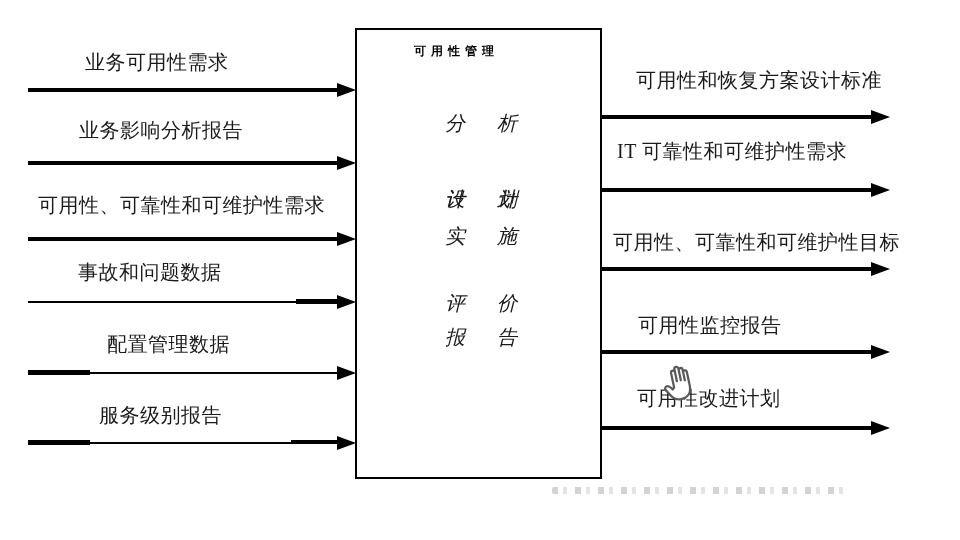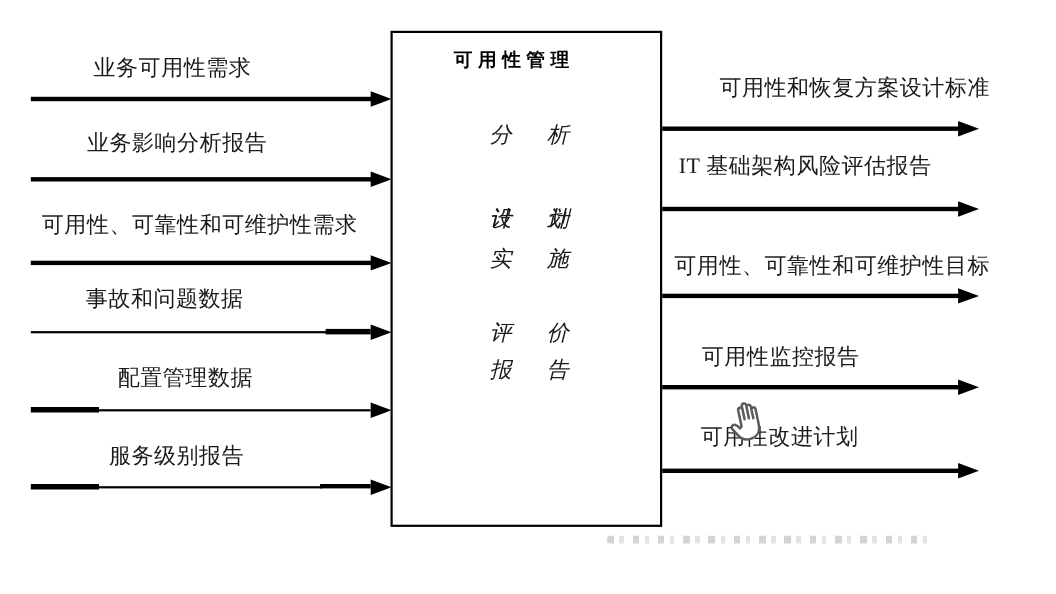--- a/index.html
+++ b/index.html
@@ -19,22 +19,22 @@
     position:absolute;width:0;height:0;
     border-top:7px solid transparent;
     border-bottom:7px solid transparent;
     border-left:19px solid #000;
   }
   #process-box{
     position:absolute;left:355px;top:28px;width:247px;height:451px;
     border:2px solid #000;box-sizing:border-box;background:#fff;
   }
   #box-title{
-    position:absolute;left:355px;top:43px;width:225px;
-    text-align:center;font-size:17px;font-weight:bold;
+    position:absolute;left:344px;top:43px;width:225px;
+    text-align:center;font-size:12px;font-weight:bold;
     letter-spacing:5px;white-space:nowrap;
   }
   .act{
     position:absolute;left:445px;font-size:20px;line-height:20px;
     letter-spacing:32px;white-space:nowrap;color:#1a1a1a;font-style:italic;
   }
   #hand-cursor{position:absolute;left:659px;top:363px;width:40px;height:42px;transform:rotate(-12deg);}
   #watermark{
     position:absolute;left:552px;top:487px;width:296px;height:7px;
     background:
@@ -81,22 +81,22 @@
   <div id="process-box"></div>
   <div id="box-title">可用性管理</div>
 
   <div class="act" style="top:113px;">分析</div>
   <div class="act" style="top:151px;margin-top:38px;">设计</div>
   <div class="act" style="top:189px;">计划</div>
   <div class="act" style="top:226px;">实施</div>
   <div class="act" style="top:293px;">评价</div>
   <div class="act" style="top:327px;">报告</div>
 
-  <div class="label" style="left:654px;top:69px;">可用性和恢复方案设计标准</div>
-  <div class="label" style="left:617px;top:140px;">IT 基础架构风险评估报告</div>
+  <div class="label" style="left:636px;top:69px;">可用性和恢复方案设计标准</div>
+  <div class="label" style="left:617px;top:140px;">IT 可靠性和可维护性需求</div>
   <div class="label" style="left:613px;top:231px;">可用性、可靠性和可维护性目标</div>
   <div class="label" style="left:638px;top:314px;">可用性监控报告</div>
   <div class="label" style="left:637px;top:387px;">可用性改进计划</div>
 
   <div class="hline" style="left:602px;top:115px;width:270px;height:4px;"></div>
   <div class="ahead" style="left:871px;top:110px;"></div>
 
   <div class="hline" style="left:602px;top:188px;width:270px;height:4px;"></div>
   <div class="ahead" style="left:871px;top:183px;"></div>
 

